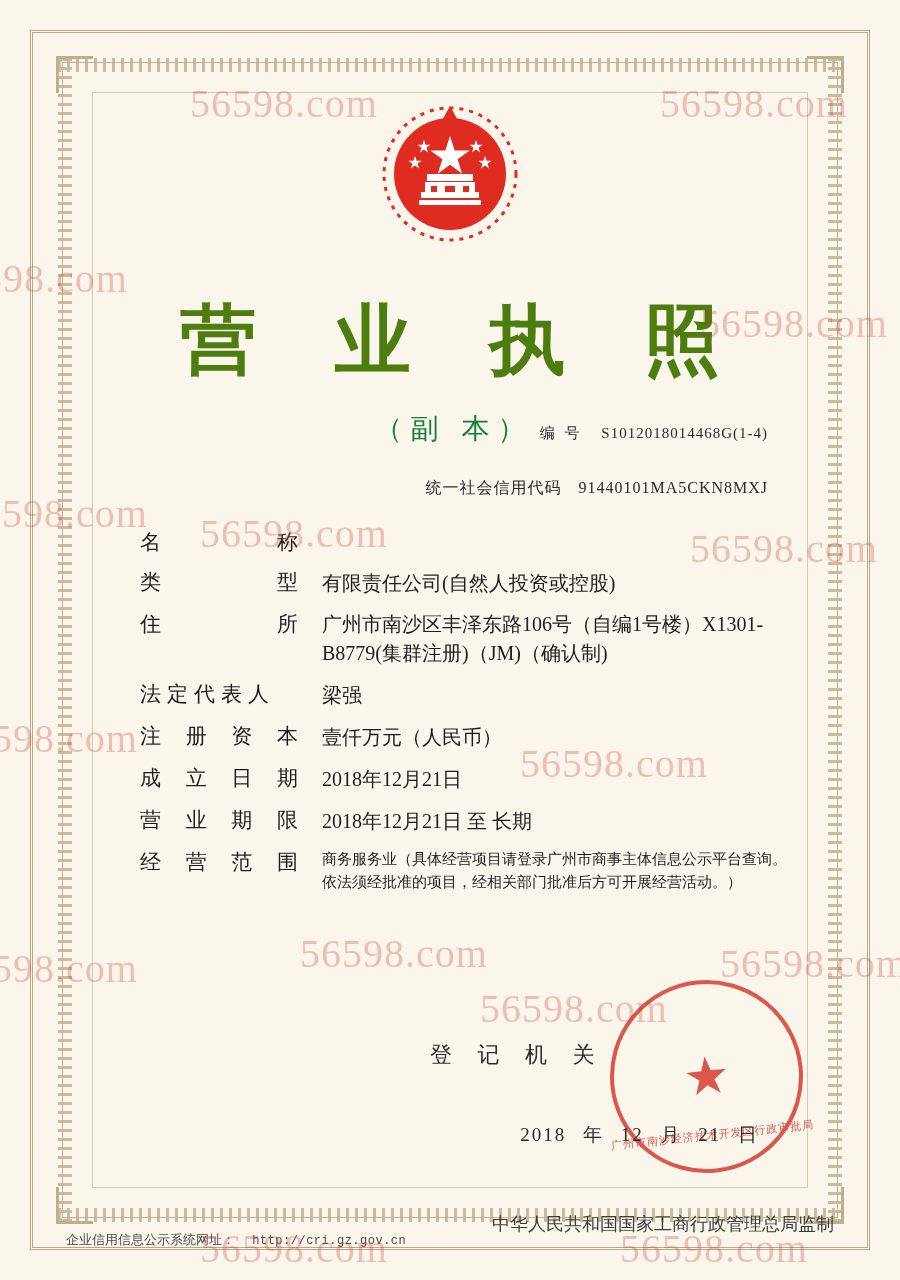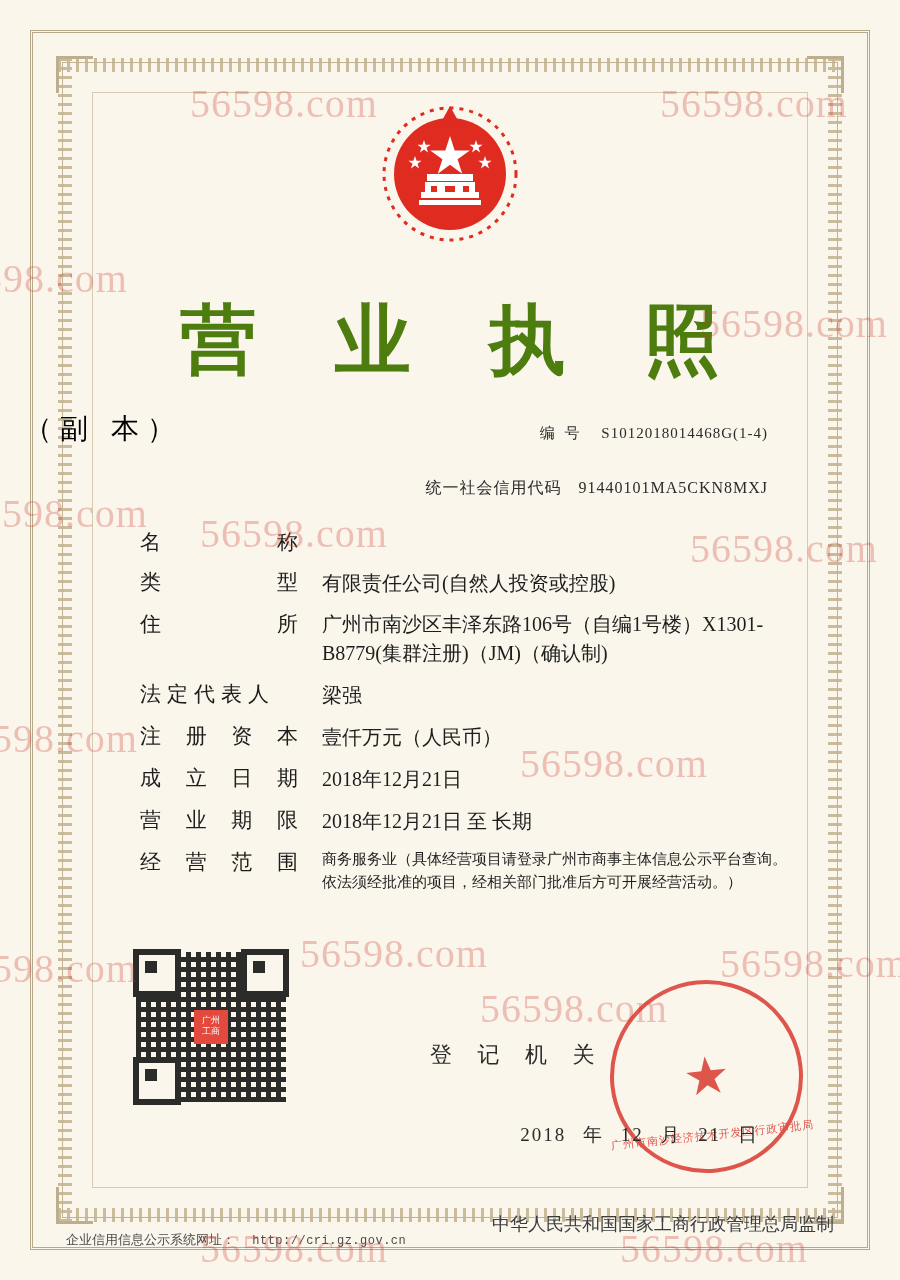--- a/index.html
+++ b/index.html
@@ -72,26 +72,25 @@
     letter-spacing: 26px;
     text-indent: 26px;
     font-weight: bold;
     color: #4d7c0f;
     font-family: "DejaVu Serif", "Liberation Serif", serif;
   }
   .subtitle {
     position: absolute;
     top: 410px;
     left: 0; right: 0;
-    text-align: left;
+    text-align: center;
     font-size: 28px;
     letter-spacing: 8px;
     text-indent: 8px;
-    color: #000000;
-    padding-left: 16px;
+    color: #15803d;
   }
   .serial {
     position: absolute;
     top: 424px;
     right: 132px;
     font-size: 15px;
     color: #2b2b2b;
     letter-spacing: 1px;
   }
   .serial .lbl { letter-spacing: 3px; margin-right: 14px; }
@@ -388,32 +387,20 @@
           <span>经</span>
           <span>营</span>
           <span>范</span>
           <span>围</span>
         </div>
       <div class="value">商务服务业（具体经营项目请登录广州市商事主体信息公示平台查询。依法须经批准的项目，经相关部门批准后方可开展经营活动。）</div>
     </div>
 
   </div>
 
-  <div class="qr">
-    <div class="qr-eye" style="left:-3px;top:-3px;">
-        <i></i>
-      </div>
-    <div class="qr-eye" style="right:-3px;top:-3px;">
-        <i></i>
-      </div>
-    <div class="qr-eye" style="left:-3px;bottom:-3px;">
-        <i></i>
-      </div>
-    <div class="qr-inner-badge">广州<br>工商</div>
-  </div>
 
   <div class="registry">登 记 机 关</div>
 
   <div class="seal">
     <div class="seal-star">★</div>
     <div class="seal-sub">广州市南沙经济技术开发区行政审批局</div>
   </div>
 
   <div class="issue-date">
     <span>2018</span>

